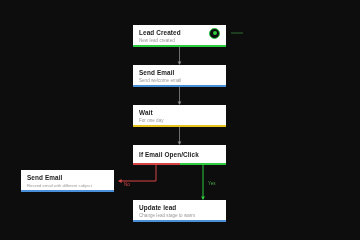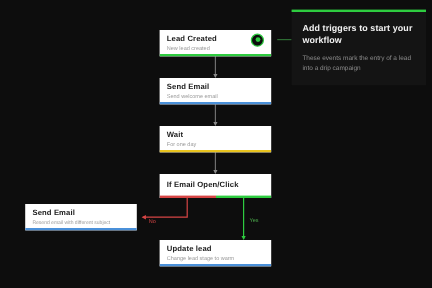--- a/index.html
+++ b/index.html
@@ -144,18 +144,14 @@
   </div>
 
   <div class="node" style="left:133px;top:200px;width:93px;height:22px;">
     <div class="body">
       <div class="title">Update lead</div>
       <div class="sub">Change lead stage to warm</div>
     </div>
     <div class="accent" style="background:#4a90d9;"></div>
   </div>
 
-  <div id="tip">
-    <div class="h">Add triggers to start your workflow</div>
-    <div class="p">These events mark the entry of a lead into a drip campaign</div>
-  </div>
 
 </div>
 
 </body></html>

